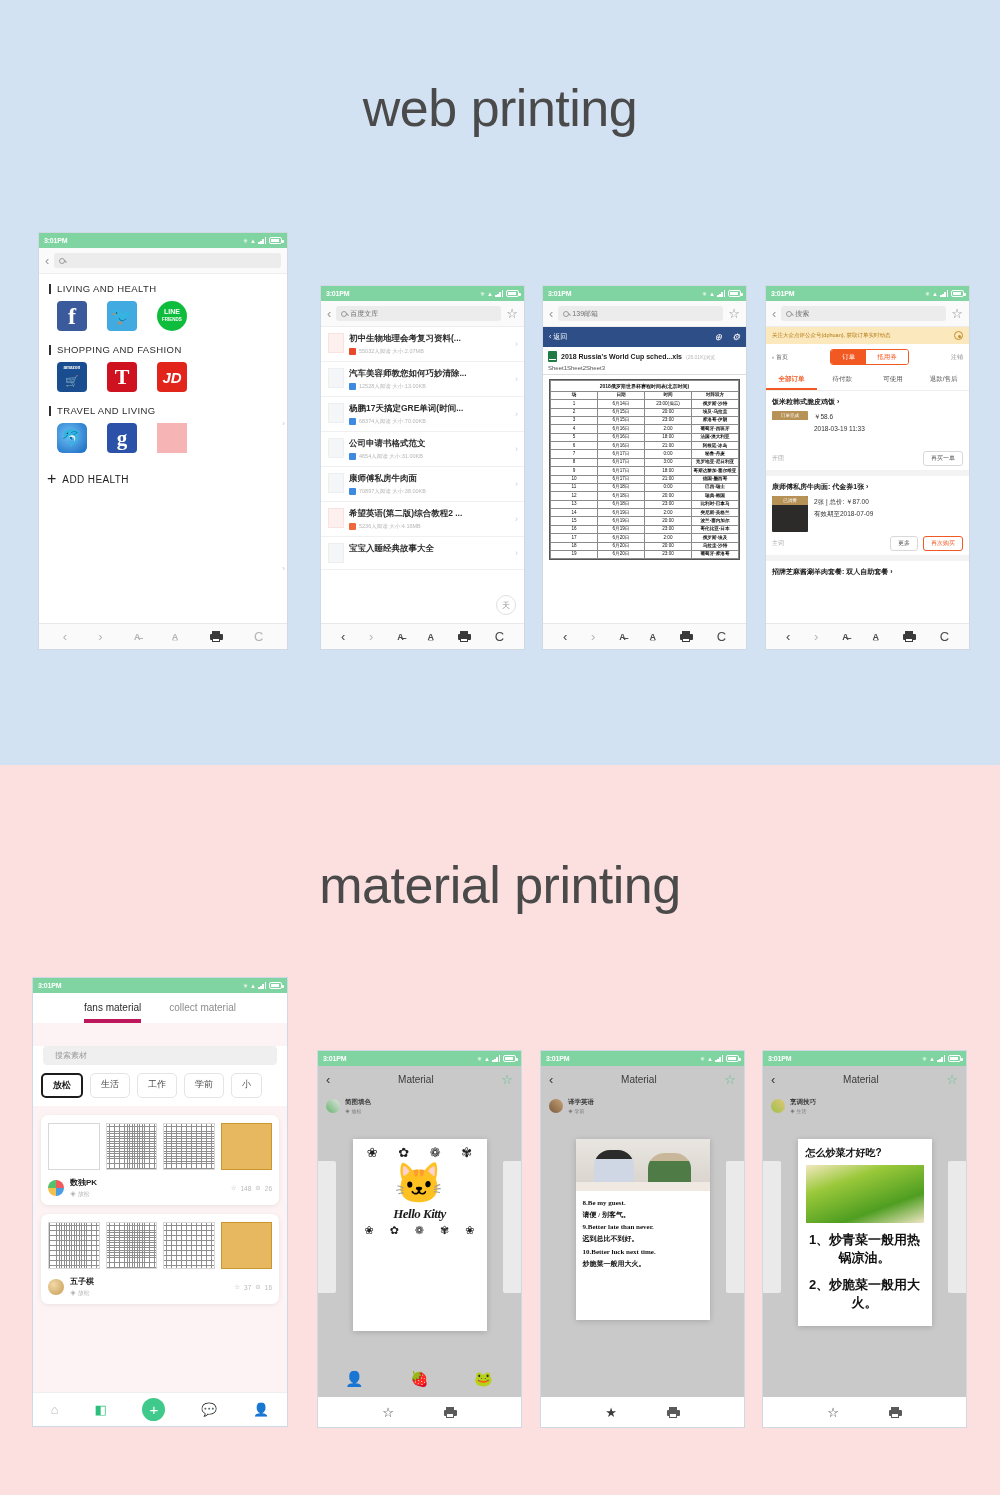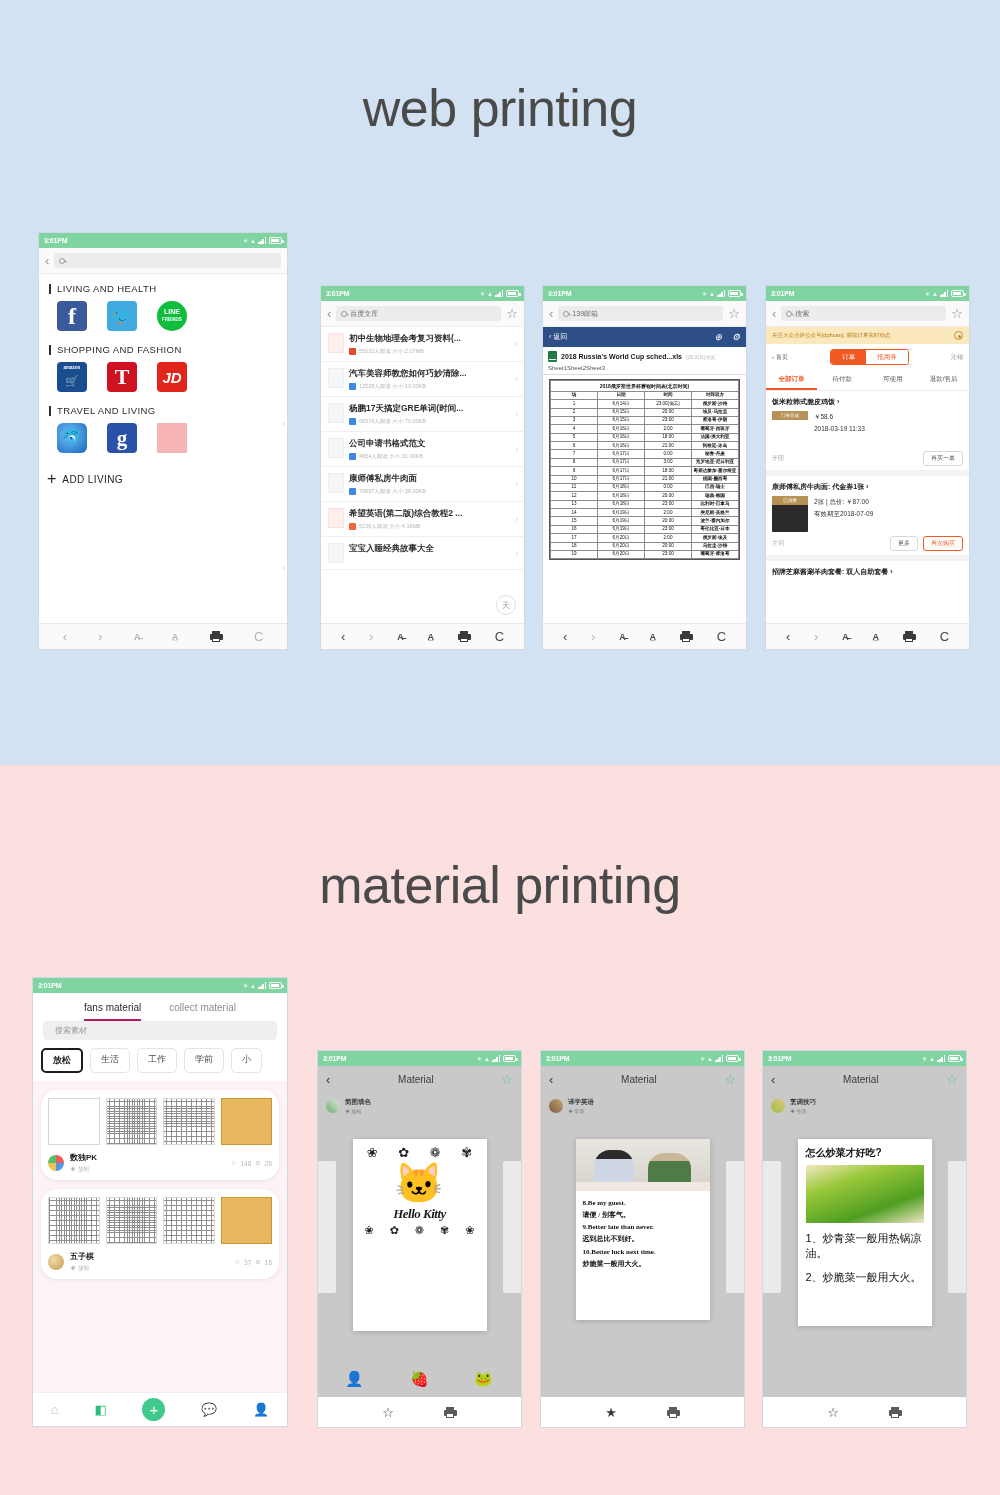--- a/index.html
+++ b/index.html
@@ -174,28 +174,28 @@
   .ordinfo { flex:1; font-size:6.5px; color:#333; line-height:1.9; }
   .ordfoot { display:flex; align-items:center; justify-content:flex-end; gap:5px; margin-top:4px; }
   .ordfoot .lft { margin-right:auto; font-size:6px; color:#aaa; }
   .btn-o { font-size:6px; border:1px solid #d8d8d8; border-radius:3px; padding:2px 7px; color:#555; }
   .btn-o.accent { border-color:#f25822; color:#f25822; }
   .ordlast { padding:6px; font-size:7px; color:#222; font-weight:bold; }
 
   
   .mtabs { display:flex; justify-content:center; gap:28px; padding:9px 0 0; background:#fff; }
   .mtabs div { font-size:10px; color:#8d8d8d; padding-bottom:6px; }
-  .mtabs div.act { color:#2b2b2b; border-bottom:2px solid #be185d; }
-  .msearch { margin:0 10px 0; background:#efefef; border-radius:4px; height:19px; display:flex; align-items:center; gap:5px; padding:0 7px;text-align:center; }
+  .mtabs div.act { color:#2b2b2b; border-bottom:4px solid #be185d; }
+  .msearch { margin:23px 10px 0; background:#efefef; border-radius:4px; height:19px; display:flex; align-items:center; gap:5px; padding:0 7px;text-align:center; }
   .msearch .txt { font-size:8px; color:#9a9a9a; }
   .chips { display:flex; gap:7px; padding:8px 8px 0; overflow:hidden; }
   .chip { border:1px solid #e4e4e4; border-radius:5px; background:#fff; font-size:9px; color:#4a4a4a;
           padding:4px 10px; white-space:nowrap; }
   .chip.act { border:2px solid #1c1c1c; color:#1c1c1c; font-weight:bold; }
-  .card { margin:9px 8px 0; background:#fff; border-radius:16px; box-shadow:0 1px 4px rgba(0,0,0,.08); padding:8px 7px 6px; }
+  .card { margin:9px 8px 0; background:#fff; border-radius:7px; box-shadow:0 1px 4px rgba(0,0,0,.08); padding:8px 7px 6px; }
   .card .thumbs { display:flex; gap:6px; }
   .card .thumbs .th { flex:1; height:47px; border:1px solid #d8d8d8; background:
      repeating-linear-gradient(0deg,#8f8f8f 0 0.5px,transparent 0.5px 4px),
      repeating-linear-gradient(90deg,#8f8f8f 0 0.5px,transparent 0.5px 4px), #fff; }
   .card .thumbs .th.gold { background:
      repeating-linear-gradient(0deg,#c9972f 0 0.5px,transparent 0.5px 4px),
      repeating-linear-gradient(90deg,#c9972f 0 0.5px,transparent 0.5px 4px), #e8b martian; background-color:#e8b860; border-color:#c9972f; }
   .card .thumbs .th.fine { background:
      repeating-linear-gradient(0deg,#8f8f8f 0 0.5px,transparent 0.5px 2.5px),
      repeating-linear-gradient(90deg,#8f8f8f 0 0.5px,transparent 0.5px 2.5px), #fff; }
@@ -237,21 +237,21 @@
 
   
   .engphoto { height:52px; background:linear-gradient(180deg,#e9e5e0,#d7d2cb); position:relative; overflow:hidden; }
   .engtxt { padding:6px 7px 8px; }
   .engtxt p { font-size:7px; color:#111; font-weight:bold; line-height:1.75; font-family:"Liberation Serif",serif; }
 
   
   .cookh { font-size:10px; font-weight:bold; color:#111; padding:7px 8px 5px; }
   .cookimg { height:58px; margin:0 8px; background:linear-gradient(160deg,#f3e8c0 0%,#9ac83a 30%,#4f9e21 70%,#f0e6c4 100%); }
   .cooktxt { padding:8px 8px 8px; }
-  .cooktxt p { font-size:11px; color:#111; font-weight:normal; margin-bottom:9px; }
+  .cooktxt p { font-size:13px; color:#111; font-weight:bold; margin-bottom:9px;text-align:center; }
 </style>
 </head>
 <body>
 
 <div class="page">
 
   <div class="section" id="sec-web">
     <div class="section-title">web printing</div>
   </div>
 
@@ -324,21 +324,21 @@
       <div class="grp-icons">
         <div class="appico ico-sogou" style="background:radial-gradient(circle at 40% 40%,#6fc2f5,#1766c0)">🐬</div>
         <div class="appico ico-g">
             <span>g</span>
           </div>
         <div class="appico ico-photo" style="background:#f6b4b4"></div>
       </div>
 
       <div class="addgroup">
         <span class="plus">+</span>
-        <span class="lbl">ADD LIVING</span>
+        <span class="lbl">ADD HEALTH</span>
       </div>
       <div class="side-dot" style="top:145px">›</div>
       <div class="side-dot" style="top:290px">›</div>
     </div>
     <div class="bottombar">
       <span class="tb">‹</span>
       <span class="tb">›</span>
       <span class="aa">A̶</span>
       <span class="aa">A̲</span>
       <span class="printer">

